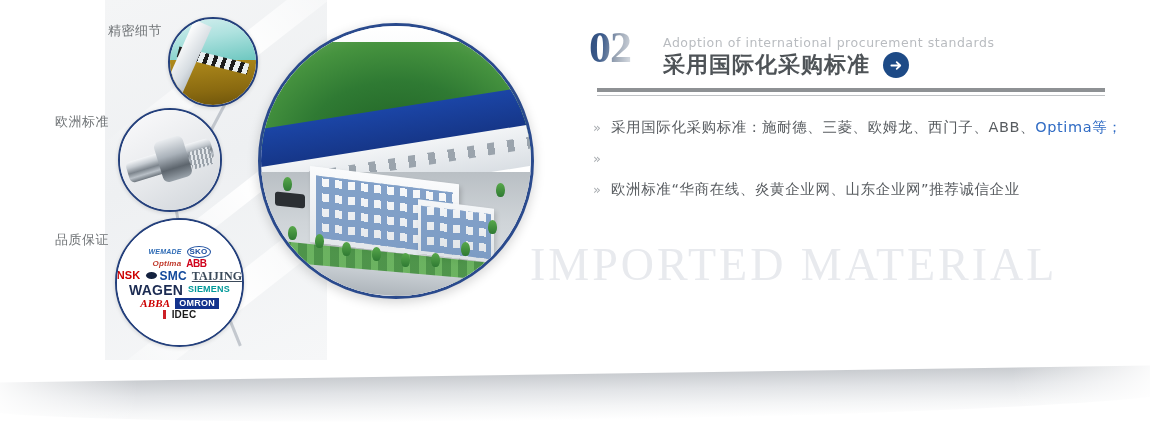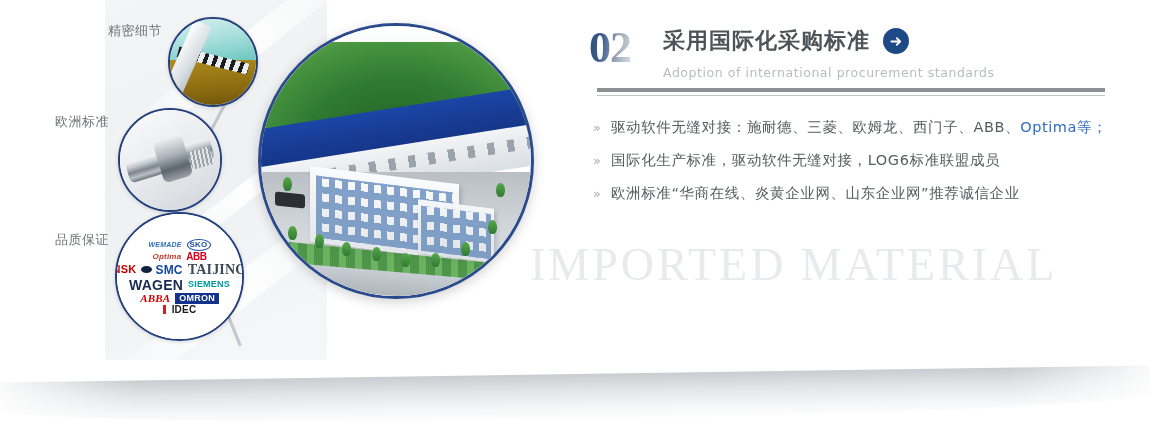--- a/index.html
+++ b/index.html
@@ -97,39 +97,39 @@
     background: linear-gradient(180deg, #e9ecef 0%, #aab2ba 40%, #5d656d 72%, #99a2aa 100%);
     transform: rotate(-17deg);
   }
   #circle-screw .thread {
     position: absolute; left: 70%; top: 39%; width: 22%; height: 18%;
     background: repeating-linear-gradient(95deg, #9aa2aa 0 2px, #e2e6ea 2px 4px);
     transform: rotate(-17deg);
   }
 
   
-  #circle-logos { left: 115px; top: 212px; width: 125px; height: 125px; }
+  #circle-logos { left: 115px; top: 218px; width: 125px; height: 125px; }
   #circle-logos .bg { position: absolute; inset: 0; background: #ffffff; }
   .logo-wrap {
     position: absolute; inset: 0;
     display: flex; flex-direction: column;
     align-items: center; justify-content: center;
     gap: 1px; padding: 6px 4px; box-sizing: border-box;
   }
   .logo-row { display: flex; align-items: center; justify-content: center; gap: 5px; line-height: 1; }
   .lg { font-size: 8px; font-weight: bold; letter-spacing: .2px; white-space: nowrap; }
   .lg-wemade  { color: #2e6bb5; font-style: italic; font-size: 7px; }
   .lg-sko     { color: #1d4fa0; font-size: 8px; border: 1.4px solid #1d4fa0; border-radius: 50%; padding: 1px 2px; }
   .lg-optima  { color: #c0392b; font-size: 8px; font-style: italic; }
   .lg-abb     { color: #d0021b; font-size: 10px; letter-spacing: -.5px; }
   .lg-nsk     { color: #cc0000; font-size: 11px; }
   .lg-smc     { color: #12499b; font-size: 12px; }
   .lg-smc-dot { display:inline-block; width: 11px; height: 7px; border-radius: 50%;
                 background: #13213f; margin-right: -2px; vertical-align: middle; }
-  .lg-taijing { color: #3b4a5a; font-size: 14px; font-family: "Liberation Serif", serif; }
+  .lg-taijing { color: #3b4a5a; font-size: 12px; font-family: "Liberation Serif", serif; text-decoration: underline; }
   .lg-wagen   { color: #1b2b52; font-size: 14px; }
   .lg-siemens { color: #009999; font-size: 9px; }
   .lg-abba    { color: #cc0000; font-size: 11px; font-style: italic; font-family: "Liberation Serif", serif; text-align: right; }
   .lg-omron   { color: #ffffff; background: #12328c; font-size: 9px; padding: 1px 4px; }
   .lg-idec    { color: #1a1a1a; font-size: 10px; }
   .lg-idec-bar{ display:inline-block; width: 3px; height: 9px; background: #cc2026; margin-right: 1px; vertical-align: -1px;}
 
   
   #circle-factory {
     left: 258px; top: 23px; width: 270px; height: 270px;
@@ -331,45 +331,44 @@
     <div class="tree" style="left:8%;top:56%;"></div>
     <div class="tree" style="left:87%;top:58%;"></div>
   </div>
 </div>
 
 <div id="right-panel">
 
   <div id="heading-row">
     <div id="number-02">02</div>
     <div id="title-block">
+      <div id="title-en">Adoption of international procurement standards</div>
       <div id="title-line">
         <span id="title-cn">采用国际化采购标准</span>
         <span id="arrow-badge">
           <svg width="15" height="15" viewBox="0 0 16 16" aria-hidden="true">
             <path d="M2.5 8 H11.5 M8.2 4.4 L12 8 L8.2 11.6" stroke="#ffffff" stroke-width="1.9" fill="none" stroke-linecap="round" stroke-linejoin="round"></path>
           </svg>
         </span>
       </div>
-      <div id="title-en">Adoption of international procurement standards</div>
     </div>
   </div>
 
   <div id="divider">
     <div class="thick"></div>
     <div class="thin"></div>
   </div>
 
   <div id="bullets">
     <div class="bullet-item">
       <span class="bullet-mark">»</span>
-      <span class="bullet-text"><span>驱动软件无缝对接：施耐德、三菱、欧姆龙、西门子、ABB、</span><span class="hl">Optima等；</span></span>
+      <span class="bullet-text"><span>采用国际化采购标准：施耐德、三菱、欧姆龙、西门子、ABB、</span><span class="hl">Optima等；</span></span>
     </div>
     <div class="bullet-item">
       <span class="bullet-mark">»</span>
-      <span class="bullet-text"><span>国际化生产标准，驱动软件无缝对接，LOG6标准联盟成员</span><span class="hl"></span></span>
     </div>
     <div class="bullet-item">
       <span class="bullet-mark">»</span>
       <span class="bullet-text"><span>欧洲标准“华商在线、炎黄企业网、山东企业网”推荐诚信企业</span><span class="hl"></span></span>
     </div>
   </div>
 </div>
 
 <div id="watermark">IMPORTED  MATERIAL</div>
 

